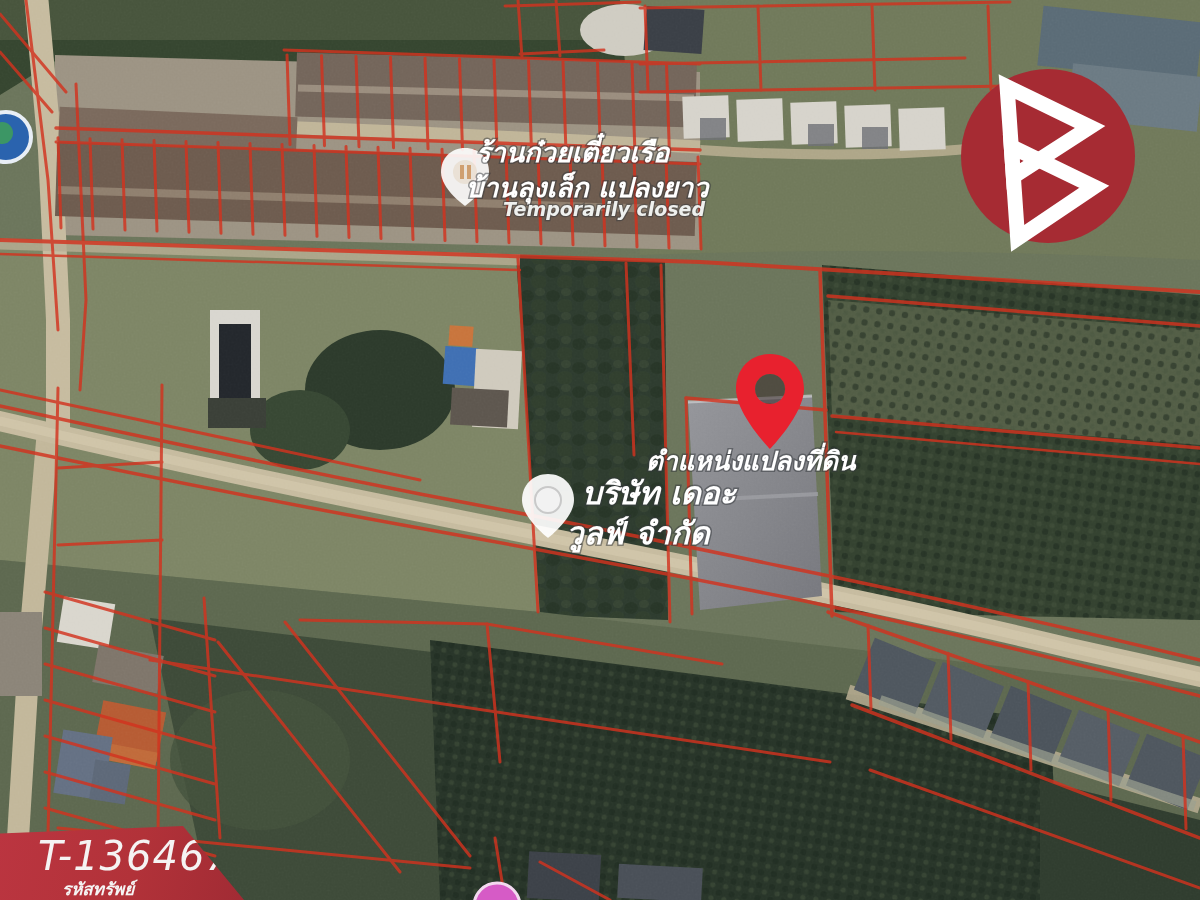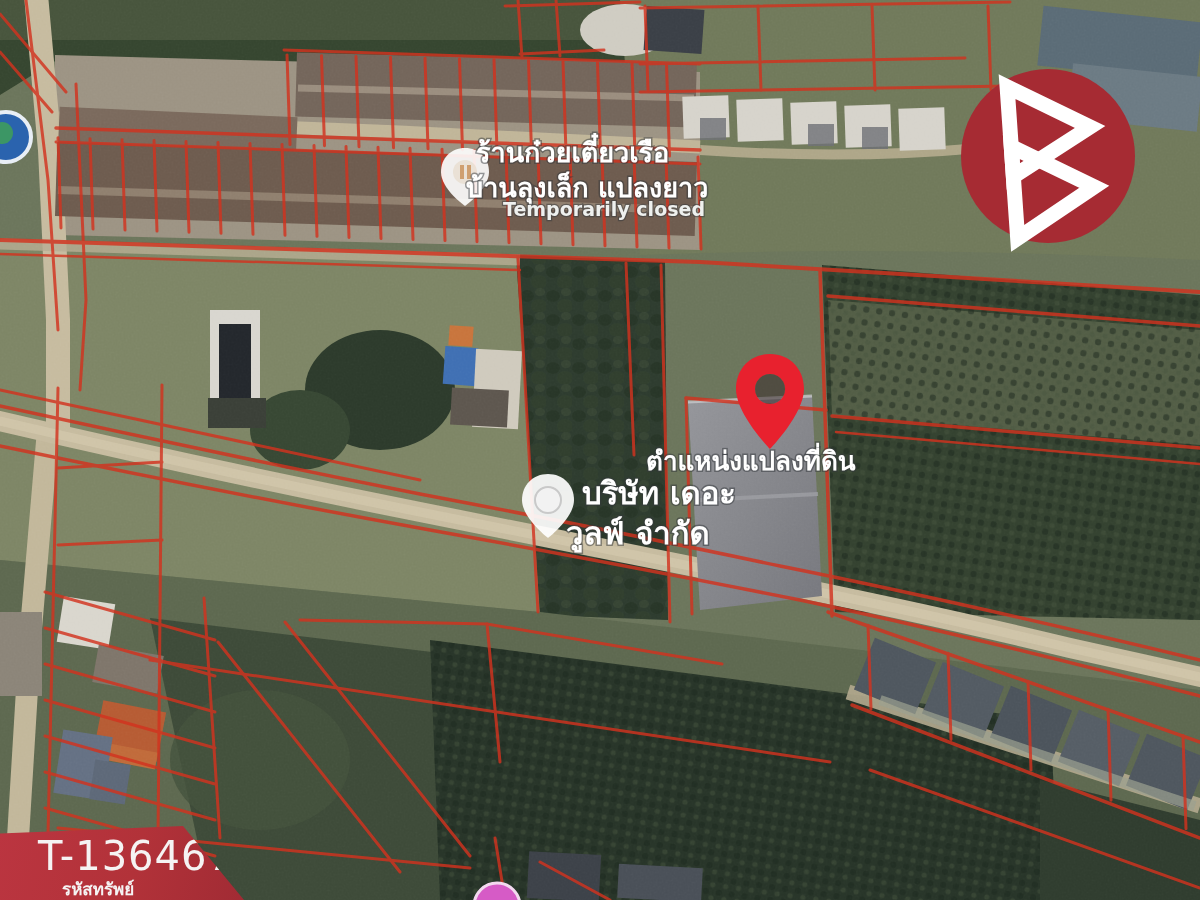--- a/index.html
+++ b/index.html
@@ -1,17 +1,17 @@
 <!DOCTYPE html>
 <html><head>
 <meta charset="utf-8">
 <style>
   html,body{margin:0;padding:0;background:#222;}
   #stage{position:relative;width:1200px;height:900px;overflow:hidden;
-         font-family:"DejaVu Sans","Liberation Sans",sans-serif;background:#6b755b;}
+         font-family:"DejaVu Sans","Liberation Sans",sans-serif;background:#6b755b;font-style:italic;}
   #mapsvg{position:absolute;left:0;top:0;}
   .soft{filter:blur(.7px);}
   .mlabel{font-family:"DejaVu Sans",sans-serif;font-weight:700;fill:#ffffff;
           paint-order:stroke;stroke:#33383b;stroke-opacity:.5;stroke-width:3px;}
   .mstatus{font-family:"DejaVu Sans",sans-serif;font-weight:600;fill:#eef0ee;
           paint-order:stroke;stroke:#33383b;stroke-opacity:.5;stroke-width:2.5px;}
   .badge{position:absolute;left:0;top:826px;width:244px;height:74px;
          background:linear-gradient(105deg,#bb3540 0%,#b23239 55%,#a12b34 100%);
          clip-path:polygon(0 10%,75% 0%,100% 100%,0% 100%);color:#f5f3f3;}
   .badge-code{font-size:40px;font-weight:400;letter-spacing:1px;margin:9px 0 0 38px;line-height:42px;}

